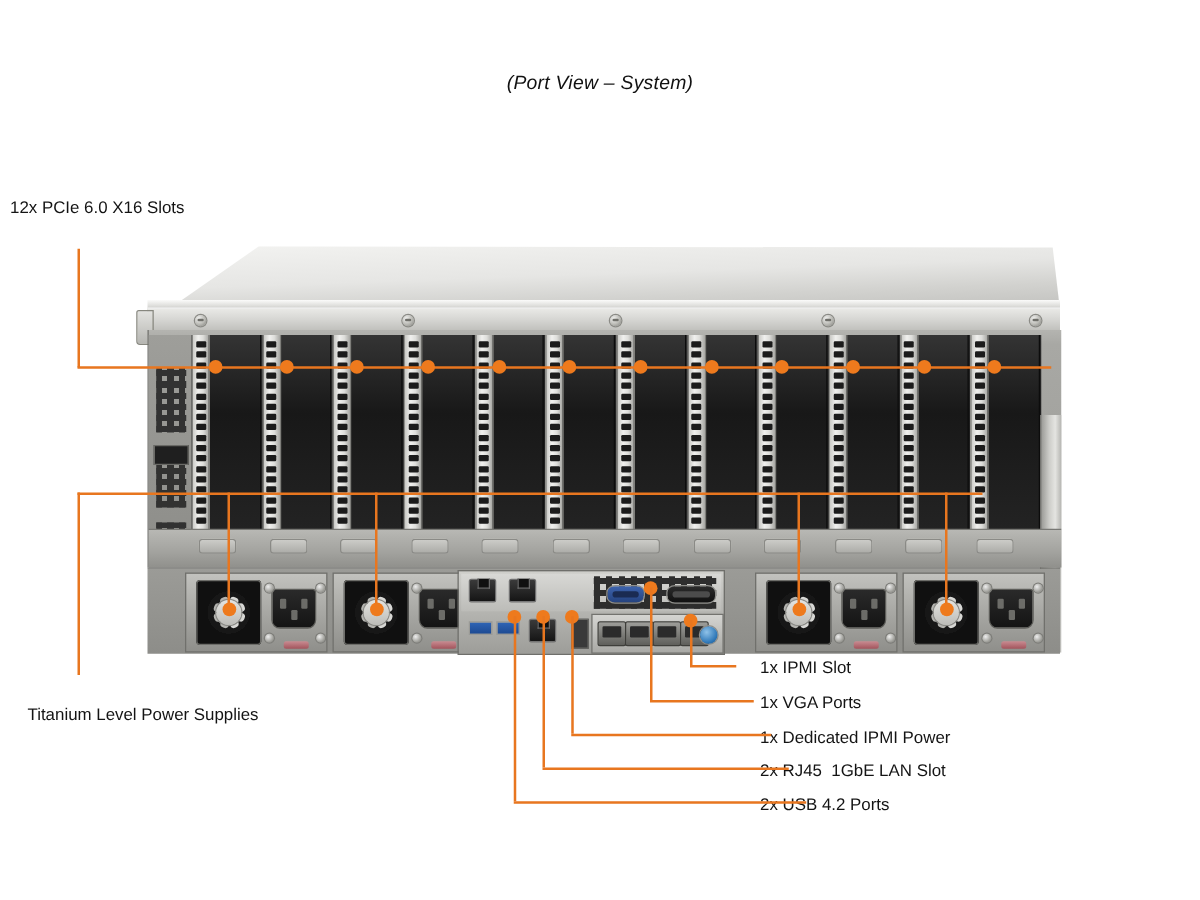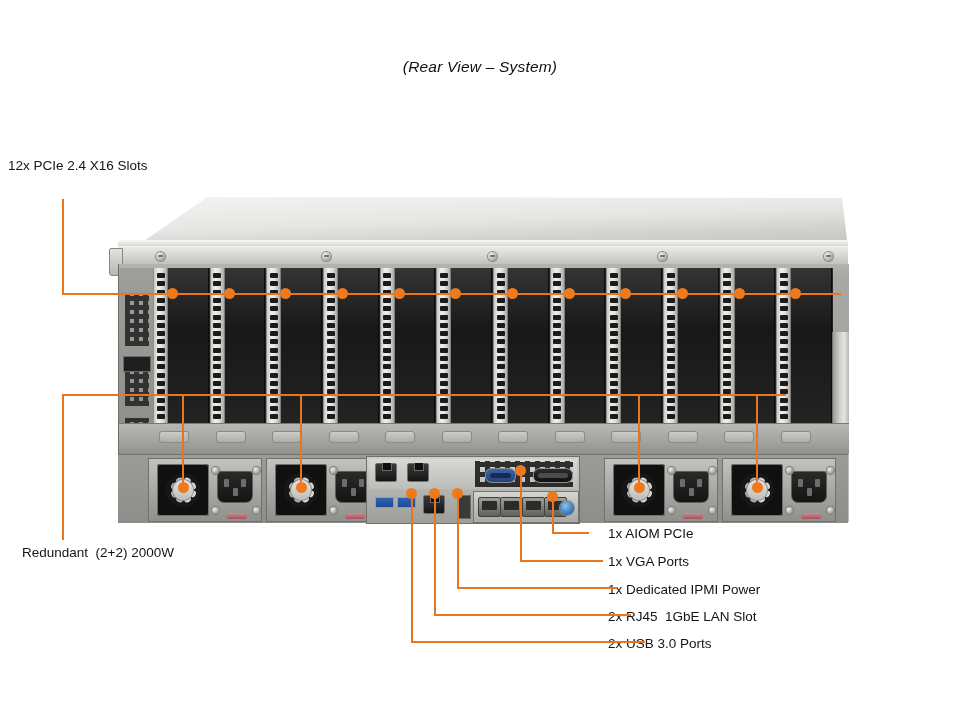--- a/index.html
+++ b/index.html
@@ -250,31 +250,31 @@
     position:absolute; right:0; top:68px; width:16px; height:190px;
     background: linear-gradient(90deg,#9a9a96,#cdcdc9 40%,#e4e4e1 70%,#b6b6b2);
     border-left:1px solid #757571;
   }
 </style>
 </head>
 <body>
 
 <div id="stage">
 
-  <div class="title">(Rear View – System)</div>
-
-  <div class="lbl" style="left:8px; top:157px;">12x PCIe 2.4 X16 Slots</div>
-
-  <div class="lbl two" style="left:22px; top:543px;">Redundant  (2+2) 2000W</div>
-
-  <div class="lbl" style="left:608px; top:525px;">1x AIOM PCIe</div>
+  <div class="title">(Port View – System)</div>
+
+  <div class="lbl" style="left:8px; top:157px;">12x PCIe 6.0 X16 Slots</div>
+
+  <div class="lbl two" style="left:22px; top:562px;">Titanium Level Power Supplies</div>
+
+  <div class="lbl" style="left:608px; top:525px;">1x IPMI Slot</div>
   <div class="lbl" style="left:608px; top:553px;">1x VGA Ports</div>
   <div class="lbl" style="left:608px; top:581px;">1x Dedicated IPMI Power</div>
   <div class="lbl" style="left:608px; top:608px;">2x RJ45  1GbE LAN Slot</div>
-  <div class="lbl" style="left:608px; top:635px;">2x USB 3.0 Ports</div>
+  <div class="lbl" style="left:608px; top:635px;">2x USB 4.2 Ports</div>
 
   <div id="chassis">
     <div class="lid"></div>
     <div class="lid-edge"></div>
 
     <div class="rail">
       <div class="screw" style="left:38px"></div>
       <div class="screw" style="left:204px"></div>
       <div class="screw" style="left:370px"></div>
       <div class="screw" style="left:540px"></div>

